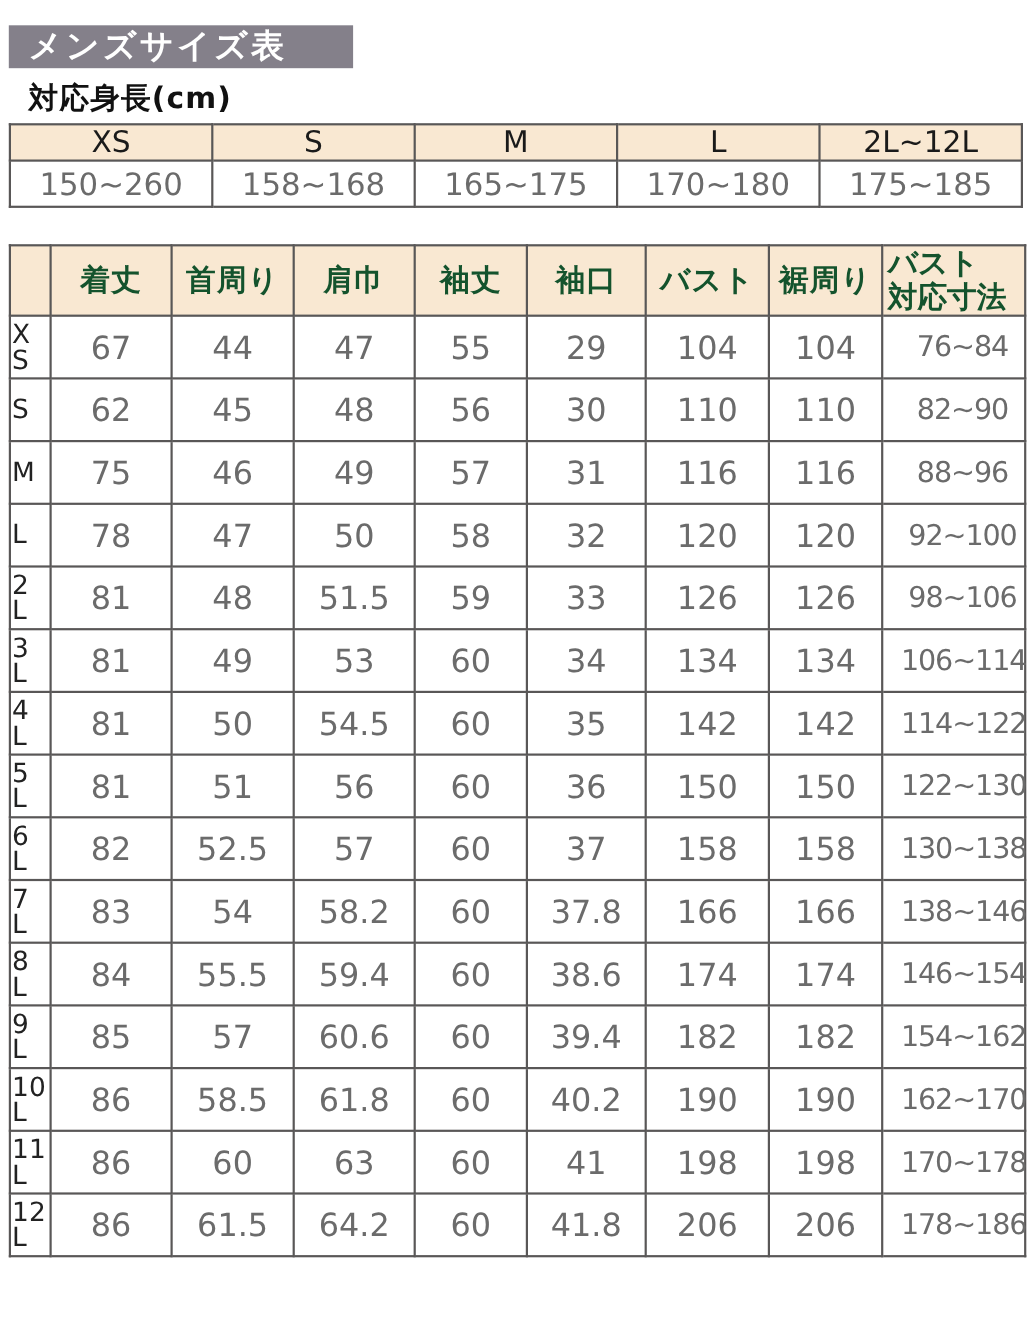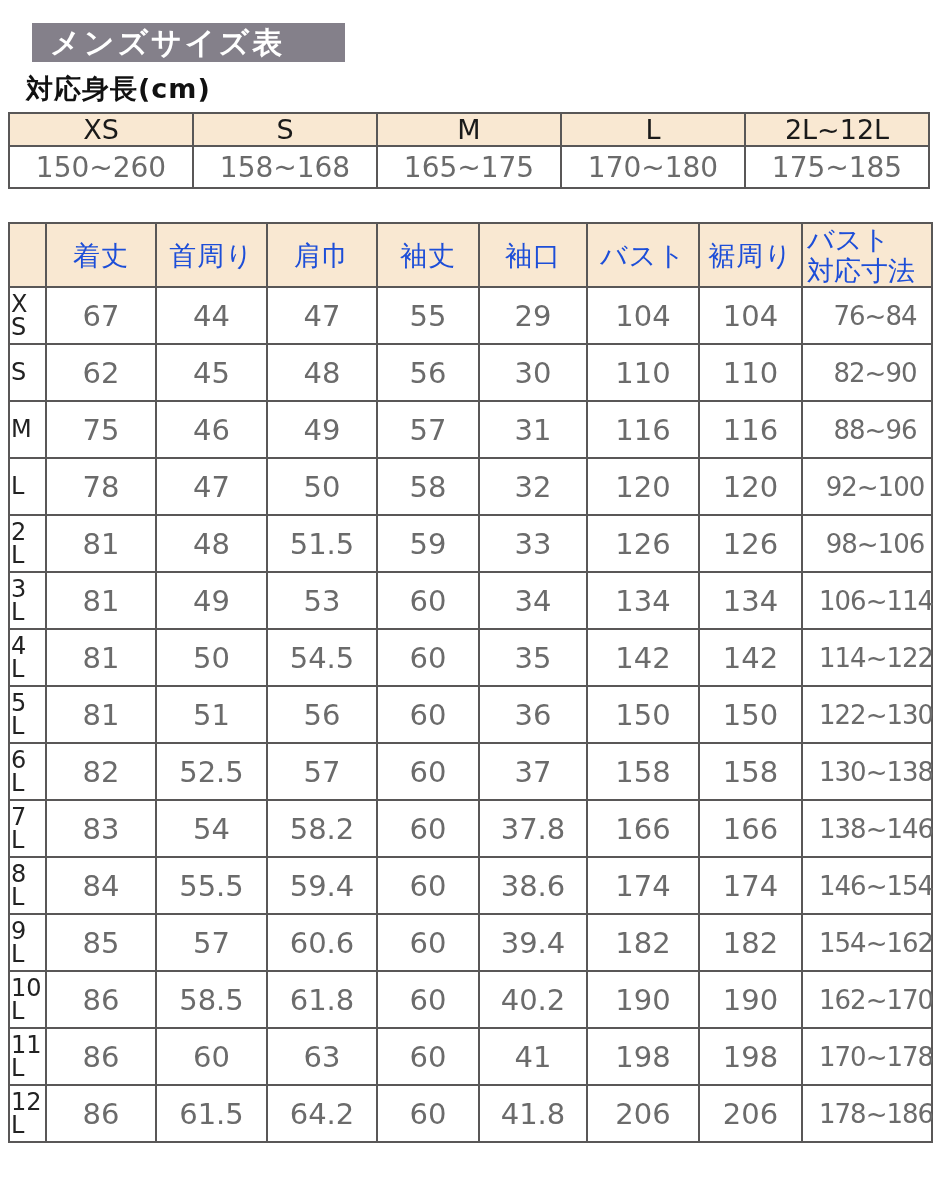--- a/index.html
+++ b/index.html
@@ -3,38 +3,38 @@
 <meta charset="utf-8">
 <style>
   html,body{margin:0;padding:0;}
   body{
     width:940px;height:1200px;background:#ffffff;position:relative;overflow:hidden;
     font-family:"DejaVu Sans","Liberation Sans",sans-serif;
   }
   .banner{
     position:absolute;left:8px;top:23px;width:313px;height:39px;
     background:#84808a;color:#ffffff;font-size:30px;font-weight:bold;
-    line-height:39px;padding-left:18px;box-sizing:border-box;letter-spacing:3px;margin-left:24px;
+    line-height:39px;padding-left:18px;box-sizing:border-box;letter-spacing:3px;
   }
   .caption{
     position:absolute;left:26px;top:71px;font-size:27px;font-weight:bold;color:#111111;
     letter-spacing:1px;
   }
   table{border-collapse:collapse;table-layout:fixed;}
   th,td{border:2px solid #595757;text-align:center;padding:0;vertical-align:middle;}
   
   .height-table{position:absolute;left:8px;top:112px;width:922px;padding-left:20px;}
   .height-table th{
     background:#f9e8d2;height:30px;font-size:27px;color:#1a1a1a;font-weight:500;
   }
   .height-table td{height:40px;font-size:28px;color:#6b6b6b;background:#ffffff;}
   
   .size-table{position:absolute;left:8px;top:222px;width:925px;}
   .size-table thead th{
-    background:#f9e8d2;height:62px;font-size:27px;font-weight:400;color:#1d4ed8;
+    background:#f9e8d2;height:62px;font-size:27px;font-weight:700;color:#14532d;
     white-space:pre-line;line-height:1.15;letter-spacing:1px;
   }
   .size-table thead th.range-head{text-align:left;padding-left:4px;letter-spacing:0;}
   .size-table tbody tr{height:57px;}
   .size-table tbody th{
     font-size:24px;line-height:0.95;color:#222222;font-weight:500;
     white-space:pre-line;background:#ffffff;text-align:left;padding-left:1px;
   }
   .size-table tbody td{font-size:29px;color:#6b6b6b;background:#ffffff;}
   .size-table tbody td.range-col{font-size:26px;letter-spacing:-1px;padding-left:16px;}

